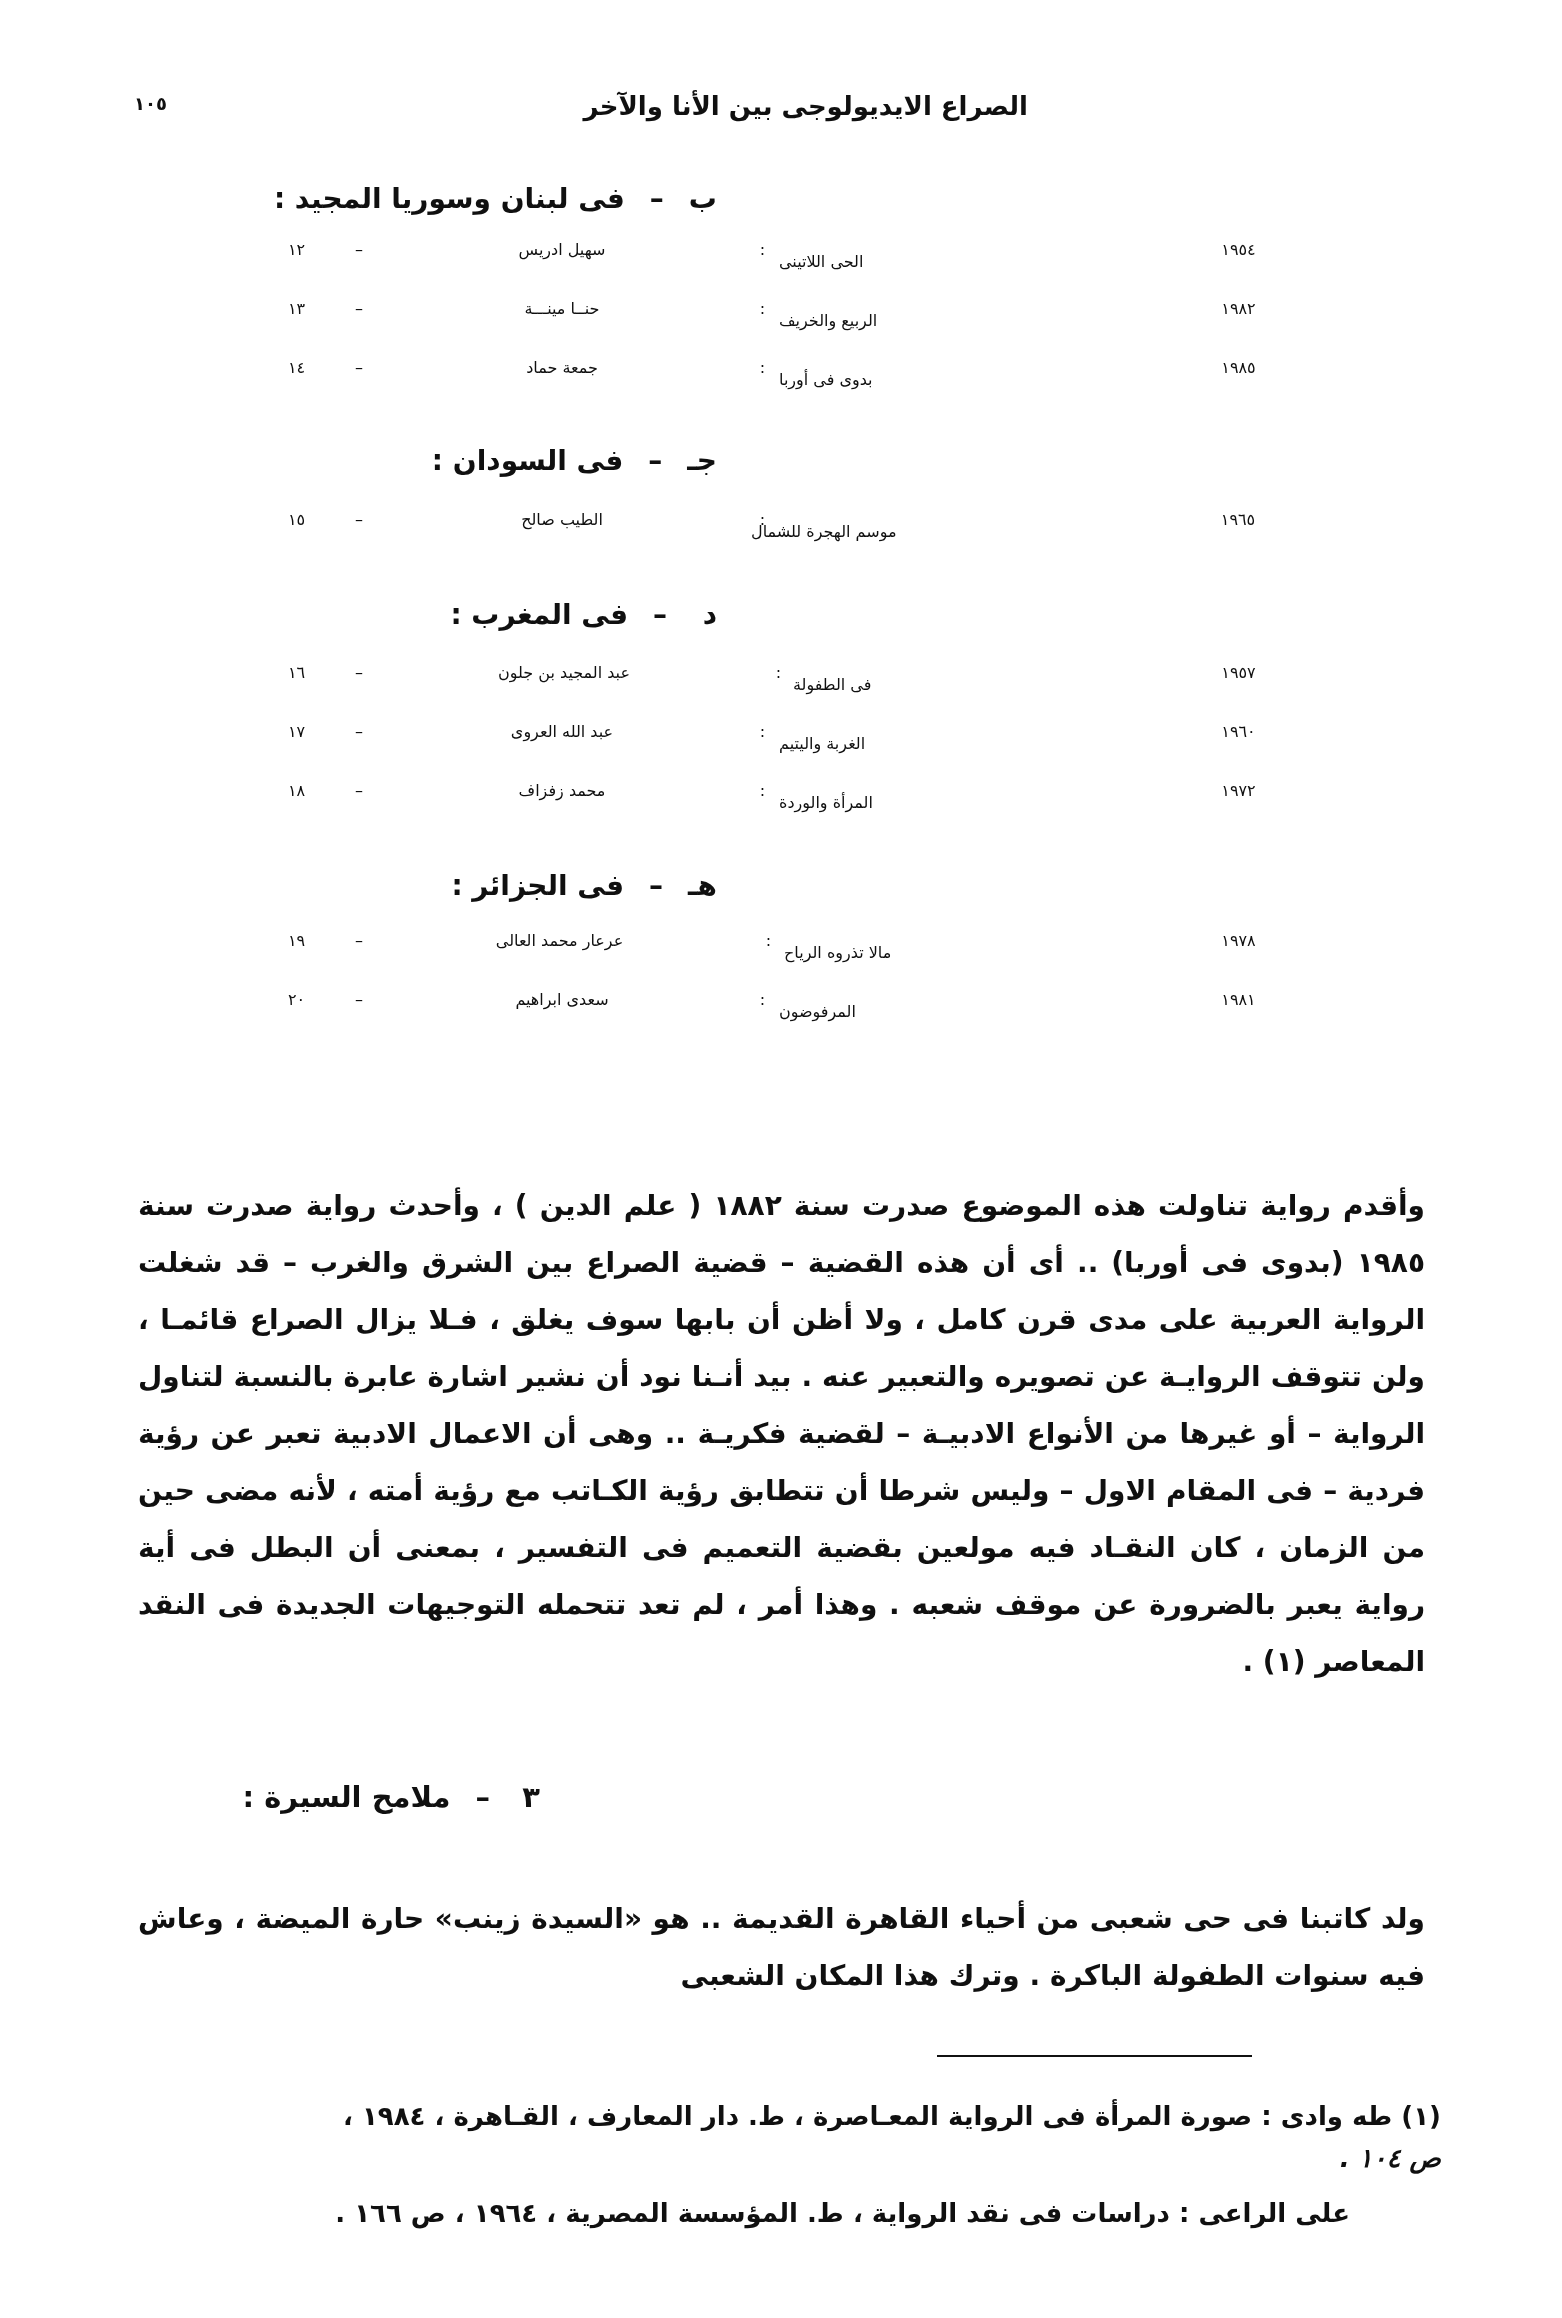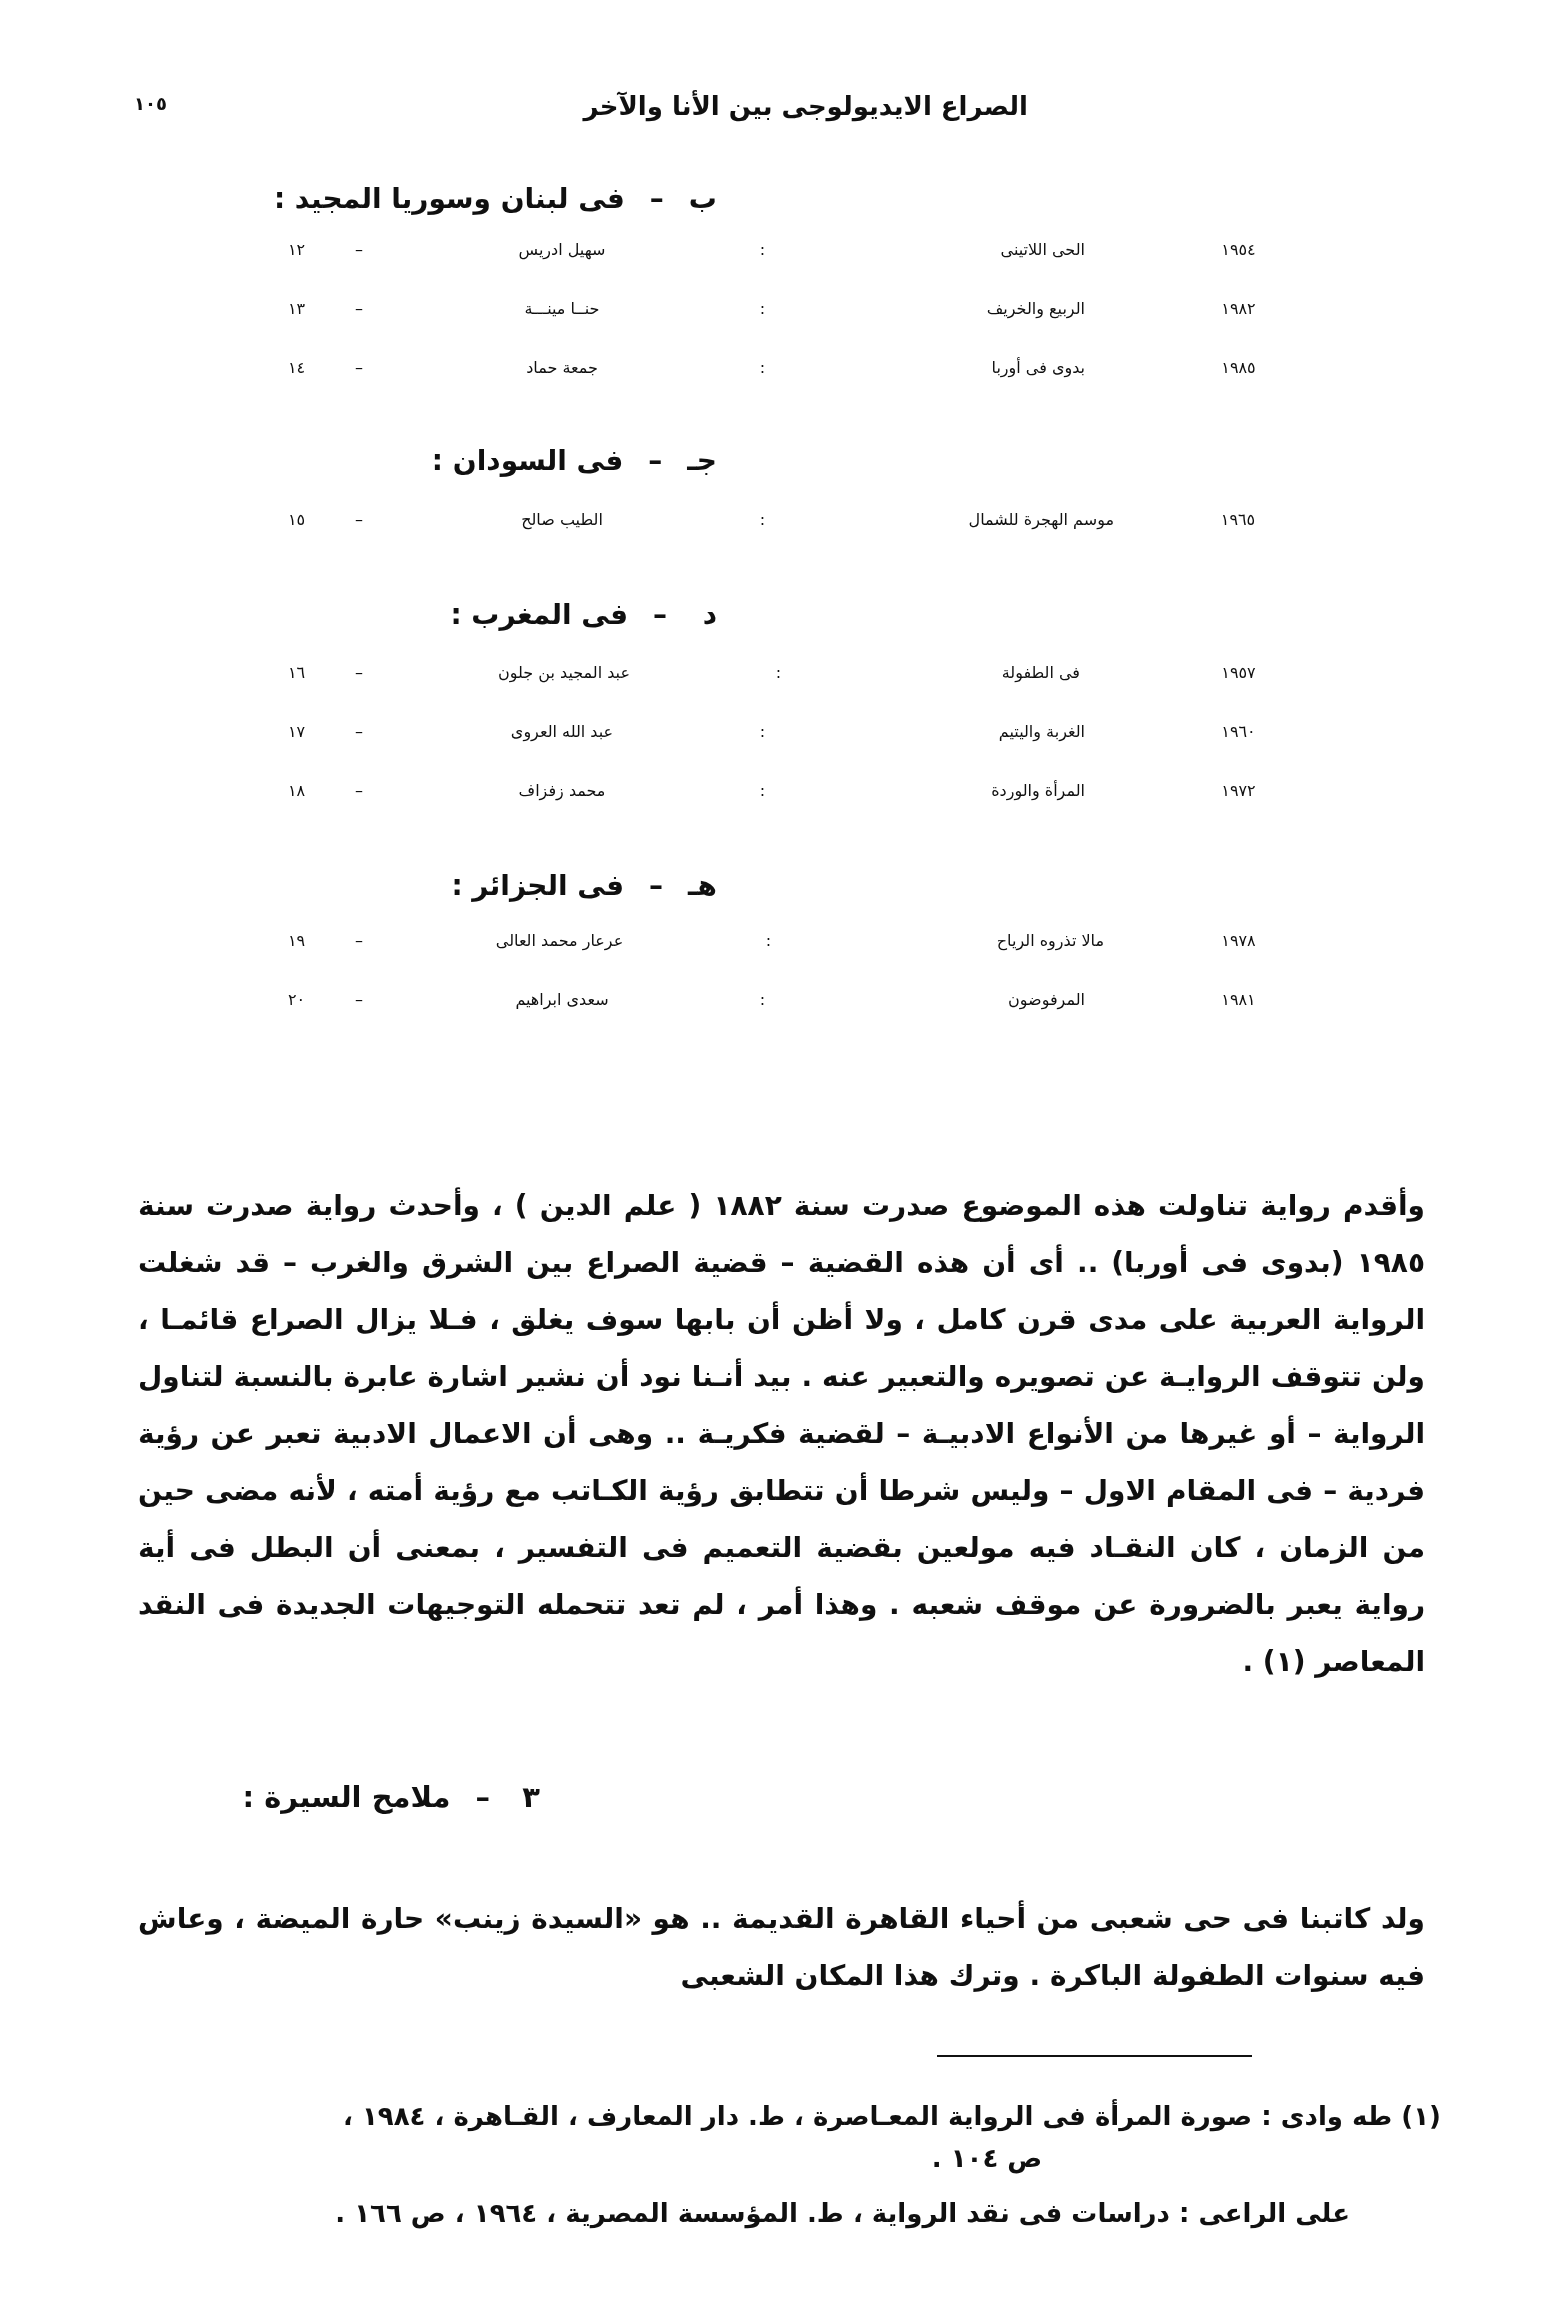--- a/index.html
+++ b/index.html
@@ -98,21 +98,22 @@
   .e-colon {
     position: absolute;
     right: 790px;
     width: 21px;
     text-align: center;
   }
   .e-title {
     position: absolute;
     right: 478px;
     width: 306px;
-    text-align: right;
+    text-align: left;
+    margin-top: 12px;
   }
   .e-year {
     position: absolute;
     right: 229px;
     width: 191px;
     text-align: center;
     letter-spacing: 1px;
   }
   .entry-row { position: relative; height: 59px; }
 
@@ -158,21 +159,21 @@
     top: 2095px;
     left: 122px;
     right: 122px;
     direction: rtl;
     font-size: 26px;
     line-height: 42px;
     font-weight: 600;
   }
   .footnotes p { margin: 0 0 13.4px 0; text-align: justify; }
   .fn1 { text-indent: 0; }
-  .fn1 .fn-tail { display: block; text-align: center; padding-left: 411px; }
+  .fn1 .fn-tail { display: block; text-align: right; padding-left: 411px; font-style: italic; }
   .fn2 { padding-right: 91px; }
 </style>
 </head>
 <body>
 
 <div class="page">
 
   <div class="runhead">
     <div class="runhead-title">الصراع الايديولوجى بين الأنا والآخر</div>
     <div class="runhead-folio">١٠٥</div>

